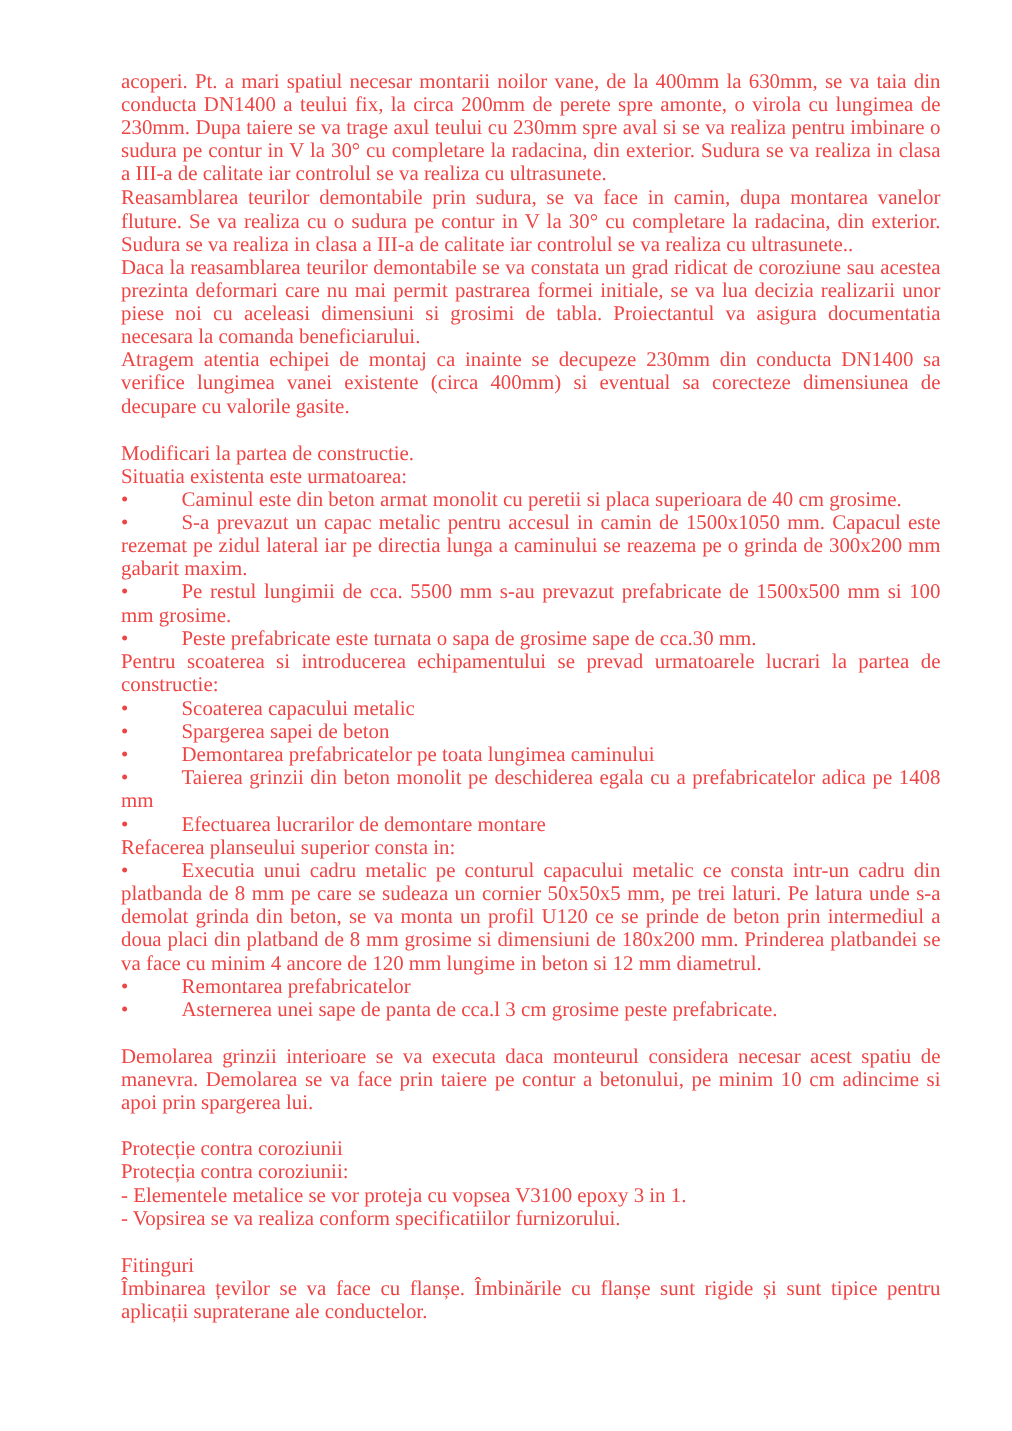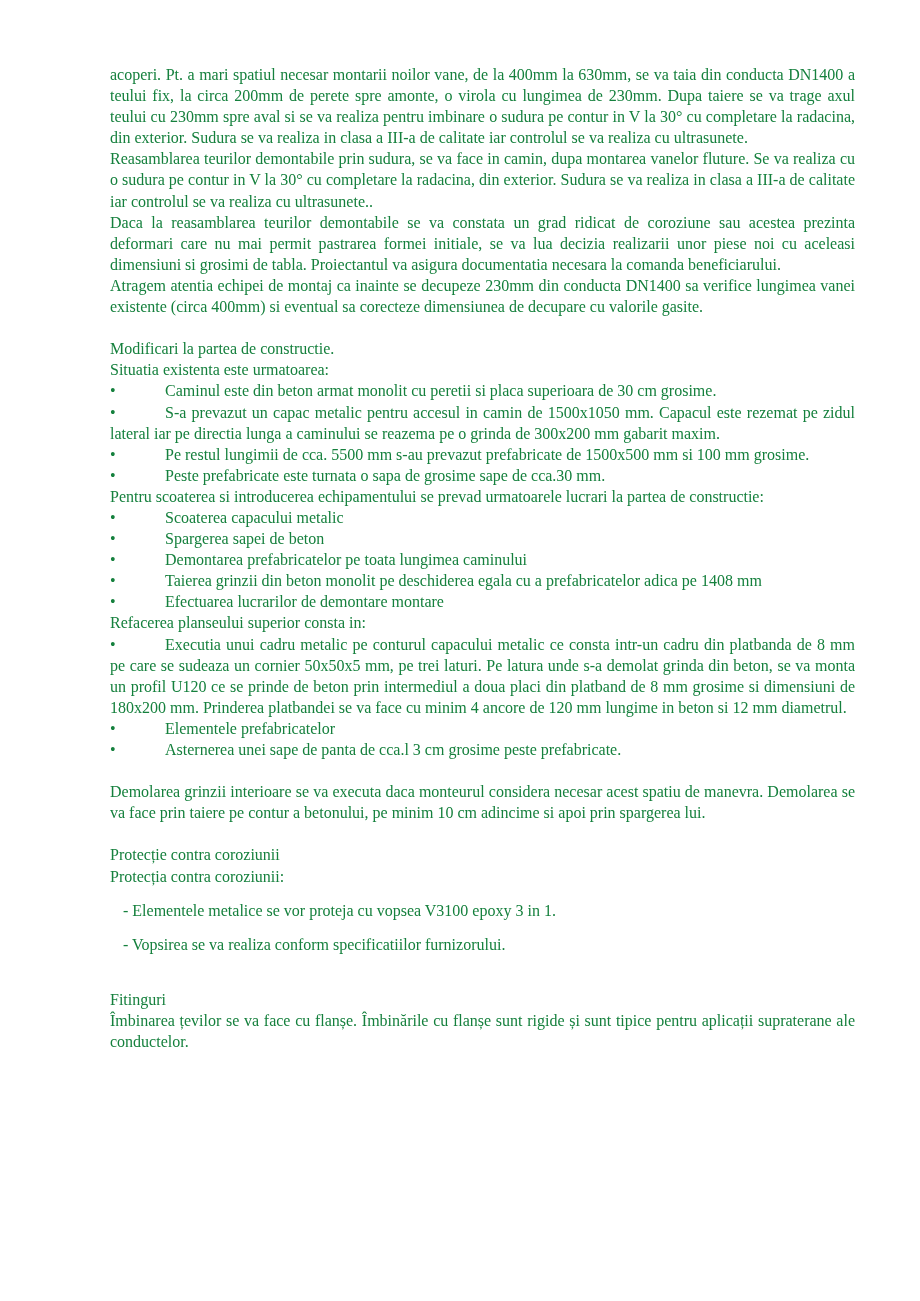--- a/index.html
+++ b/index.html
@@ -1,61 +1,61 @@
 <!DOCTYPE html>
 <html><head>
 <meta charset="utf-8">
 <style>
   html, body { margin: 0; padding: 0; background: #ffffff; }
   body { width: 920px; height: 1301px; position: relative; overflow: hidden; }
   .page {
     position: absolute; left: 110px; top: 64px; width: 745px;
-    font-family: "Liberation Serif", serif; font-size: 16px; line-height: 21.1px;
-    color: #15803d;
+    font-family: "Liberation Serif", serif; font-size: 19px; line-height: 21.1px;
+    color: #ef4444;
   }
   p { margin: 0; text-align: justify; }
   .just-last { text-align-last: left; }
   .heading { font-weight: normal; margin: 0; }
   .gap { height: 21.1px; }
   .bullet { position: relative; text-align: justify; margin: 0; text-indent: 55px; }
   .bullet .dot { position: absolute; left: 0; top: 0; text-indent: 0; }
-  .dash { margin: 13px; }
+  .dash { margin: 0; }
 </style>
 </head>
 <body>
 
 <div class="page">
 
   <p class="just-last">acoperi. Pt. a mari spatiul necesar montarii noilor vane, de la 400mm la 630mm, se va taia din conducta DN1400 a teului fix, la circa 200mm de perete spre amonte, o virola cu lungimea de 230mm. Dupa taiere se va trage axul teului cu 230mm spre aval si se va realiza pentru imbinare o sudura pe contur in V la 30° cu completare la radacina, din exterior. Sudura se va realiza in clasa a III-a de calitate iar controlul se va realiza cu ultrasunete.</p>
   <p class="just-last">Reasamblarea teurilor demontabile prin sudura, se va face in camin, dupa montarea vanelor fluture. Se va realiza cu o sudura pe contur in V la 30° cu completare la radacina, din exterior. Sudura se va realiza in clasa a III-a de calitate iar controlul se va realiza cu ultrasunete..</p>
   <p class="just-last">Daca la reasamblarea teurilor demontabile se va constata un grad ridicat de coroziune sau acestea prezinta deformari care nu mai permit pastrarea formei initiale, se va lua decizia realizarii unor piese noi cu aceleasi dimensiuni si grosimi de tabla. Proiectantul va asigura documentatia necesara la comanda beneficiarului.</p>
   <p class="just-last">Atragem atentia echipei de montaj ca inainte se decupeze 230mm din conducta DN1400 sa verifice lungimea vanei existente (circa 400mm) si eventual sa corecteze dimensiunea de decupare cu valorile gasite.</p>
 
   <div class="gap"></div>
 
   <p class="heading">Modificari la partea de constructie.</p>
   <p>Situatia existenta este urmatoarea:</p>
 
-  <p class="bullet just-last"><span class="dot">•</span><span>Caminul este din beton armat monolit cu peretii si placa superioara de 30 cm grosime.</span></p>
+  <p class="bullet just-last"><span class="dot">•</span><span>Caminul este din beton armat monolit cu peretii si placa superioara de 40 cm grosime.</span></p>
   <p class="bullet just-last"><span class="dot">•</span><span>S-a prevazut un capac metalic pentru accesul in camin de 1500x1050 mm. Capacul este rezemat pe zidul lateral iar pe directia lunga a caminului se reazema pe o grinda de 300x200 mm gabarit maxim.</span></p>
   <p class="bullet just-last"><span class="dot">•</span><span>Pe restul lungimii de cca. 5500 mm s-au prevazut prefabricate de 1500x500 mm si 100 mm grosime.</span></p>
   <p class="bullet just-last"><span class="dot">•</span><span>Peste prefabricate este turnata o sapa de grosime sape de cca.30 mm.</span></p>
 
   <p class="just-last">Pentru scoaterea si introducerea echipamentului se prevad urmatoarele lucrari la partea de constructie:</p>
 
   <p class="bullet just-last"><span class="dot">•</span><span>Scoaterea capacului metalic</span></p>
   <p class="bullet just-last"><span class="dot">•</span><span>Spargerea sapei de beton</span></p>
   <p class="bullet just-last"><span class="dot">•</span><span>Demontarea prefabricatelor pe toata lungimea caminului</span></p>
   <p class="bullet just-last"><span class="dot">•</span><span>Taierea grinzii din beton monolit pe deschiderea egala cu a prefabricatelor adica pe 1408 mm</span></p>
   <p class="bullet just-last"><span class="dot">•</span><span>Efectuarea lucrarilor de demontare montare</span></p>
 
   <p>Refacerea planseului superior consta in:</p>
 
   <p class="bullet just-last"><span class="dot">•</span><span>Executia unui cadru metalic pe conturul capacului metalic ce consta intr-un cadru din platbanda de 8 mm pe care se sudeaza un cornier 50x50x5 mm, pe trei laturi. Pe latura unde s-a demolat grinda din beton, se va monta un profil U120 ce se prinde de beton prin intermediul a doua placi din platband de 8 mm grosime si dimensiuni de 180x200 mm. Prinderea platbandei se va face cu minim 4 ancore de 120 mm lungime in beton si 12 mm diametrul.</span></p>
-  <p class="bullet just-last"><span class="dot">•</span><span>Elementele prefabricatelor</span></p>
+  <p class="bullet just-last"><span class="dot">•</span><span>Remontarea prefabricatelor</span></p>
   <p class="bullet just-last"><span class="dot">•</span><span>Asternerea unei sape de panta de cca.l 3 cm grosime peste prefabricate.</span></p>
 
   <div class="gap"></div>
 
   <p class="just-last">Demolarea grinzii interioare se va executa daca monteurul considera necesar acest spatiu de manevra. Demolarea se va face prin taiere pe contur a  betonului, pe minim 10 cm adincime si apoi prin spargerea lui.</p>
 
   <div class="gap"></div>
 
   <p class="heading">Protecție contra coroziunii</p>
   <p>Protecția contra coroziunii:</p>

